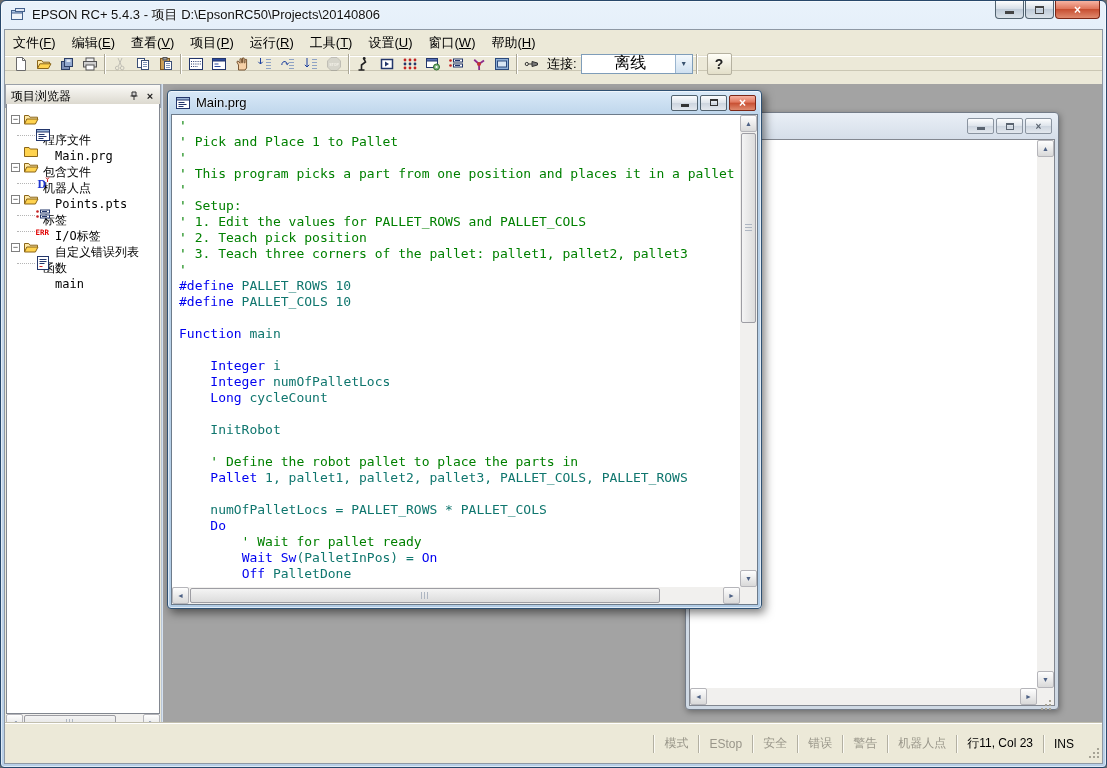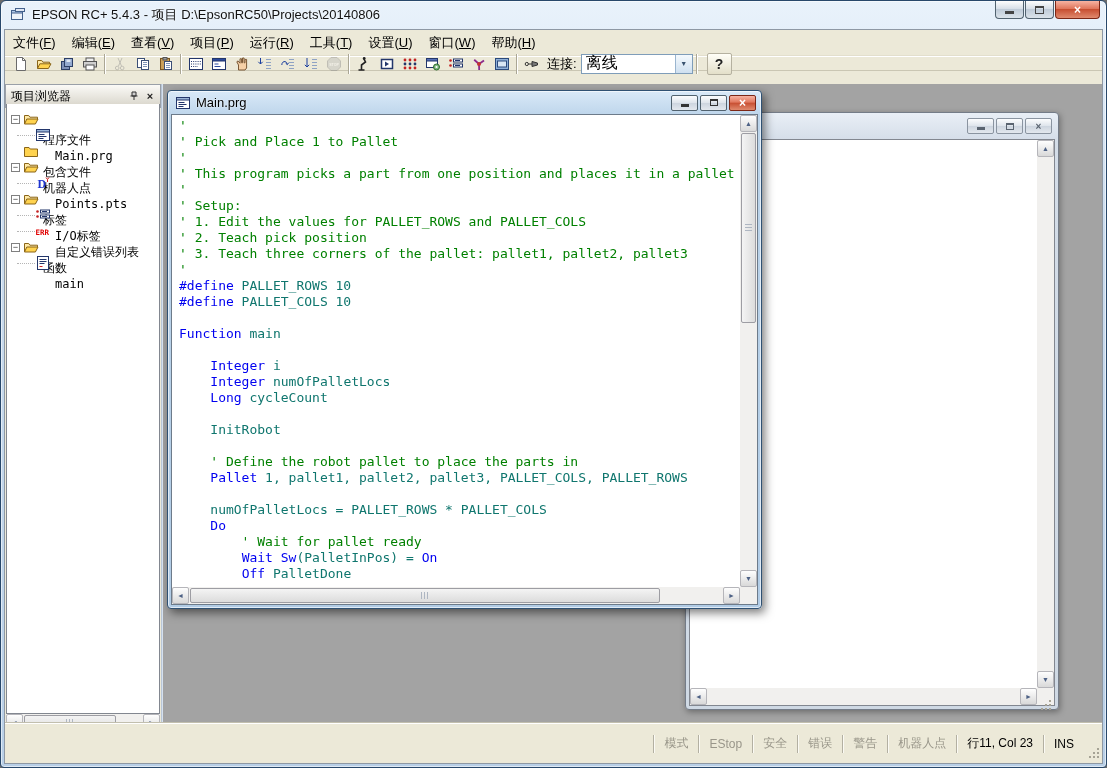--- a/index.html
+++ b/index.html
@@ -26,21 +26,21 @@
 
   .appbody { position:absolute; left:3px; right:3px; top:28px; bottom:3px; background:#ece9d8; border:1px solid #8e98a4; }
 
   
   .menubar { position:absolute; left:0; right:0; top:0; height:26px; background:#ece9d8; display:flex; align-items:center; border-bottom:1px solid #e3dfcd; }
   .mitem { padding:3px 8px; font-size:13px; color:#000; cursor:default; white-space:nowrap; }
   .hot { text-decoration:underline; }
 
   
   .toolbar { position:absolute; left:0; right:0; top:26px; height:15px; background:#ece9d8;
-    border-top:1px solid #fff; border-bottom:1px solid #cac6b3; display:flex; align-items:center; padding-left:4px; }
+    border-top:1px solid #fff; border-bottom:1px solid #cac6b3; display:flex; align-items:center; padding-left:4px;text-align:center; }
   .tbtns { display:flex; align-items:center; }
   .tbtn { width:23px; height:23px; display:flex; align-items:center; justify-content:center; border:1px solid transparent; border-radius:2px; }
   .tbtn svg { width:16px; height:16px; }
   .tbtn.disabled { opacity:.45; filter:grayscale(.9); }
   .tsep { width:1px; height:20px; background:#aaa694; box-shadow:1px 0 0 #fff; margin:0 3px; }
   .connect-group { display:flex; align-items:center; margin-left:2px; }
   .clabel { font-size:13px; margin:0 4px 0 2px; white-space:nowrap; }
   .combo { width:112px; height:20px; background:#fff; border:1px solid #7f9db9; display:flex; align-items:center; position:relative; }
   .combo .cval { flex:1; padding-left:4px; font-size:16px; }
   .combo .carrow { width:17px; height:18px; background:linear-gradient(180deg,#f4f9fd,#cfe0f0); border-left:1px solid #9ab5cf; display:flex; align-items:center; justify-content:center; font-size:7px; color:#39536f; }

